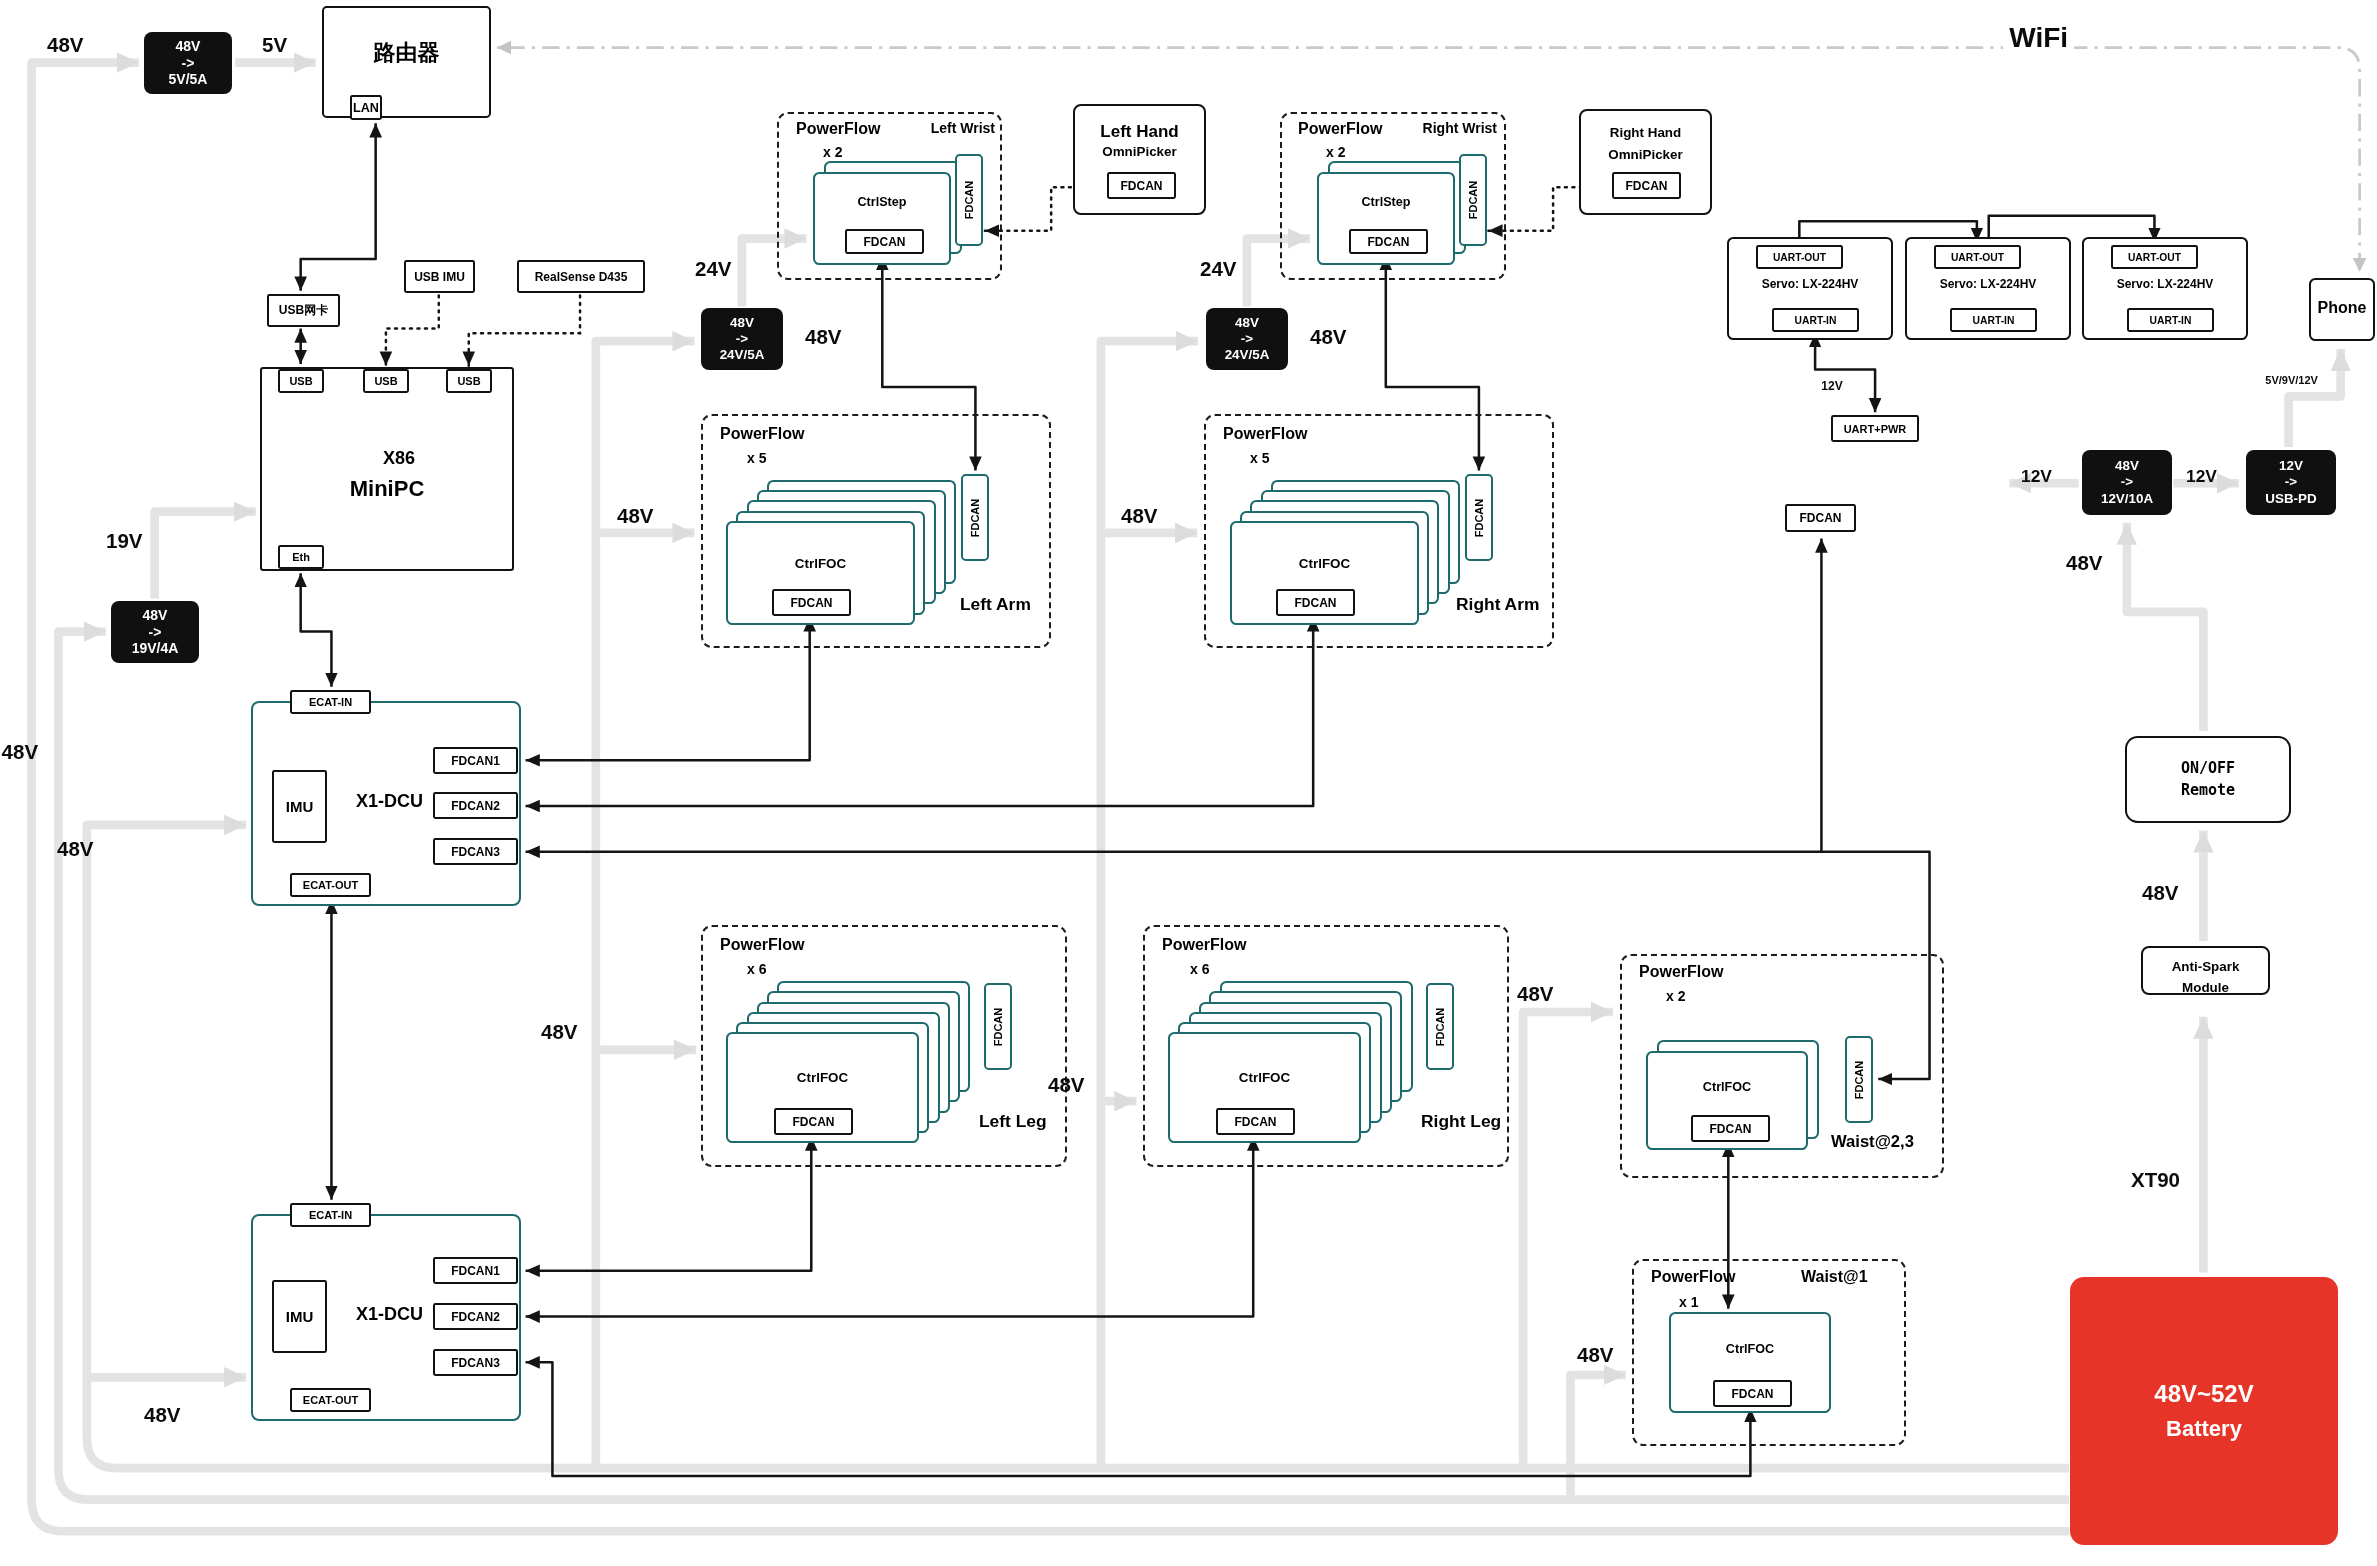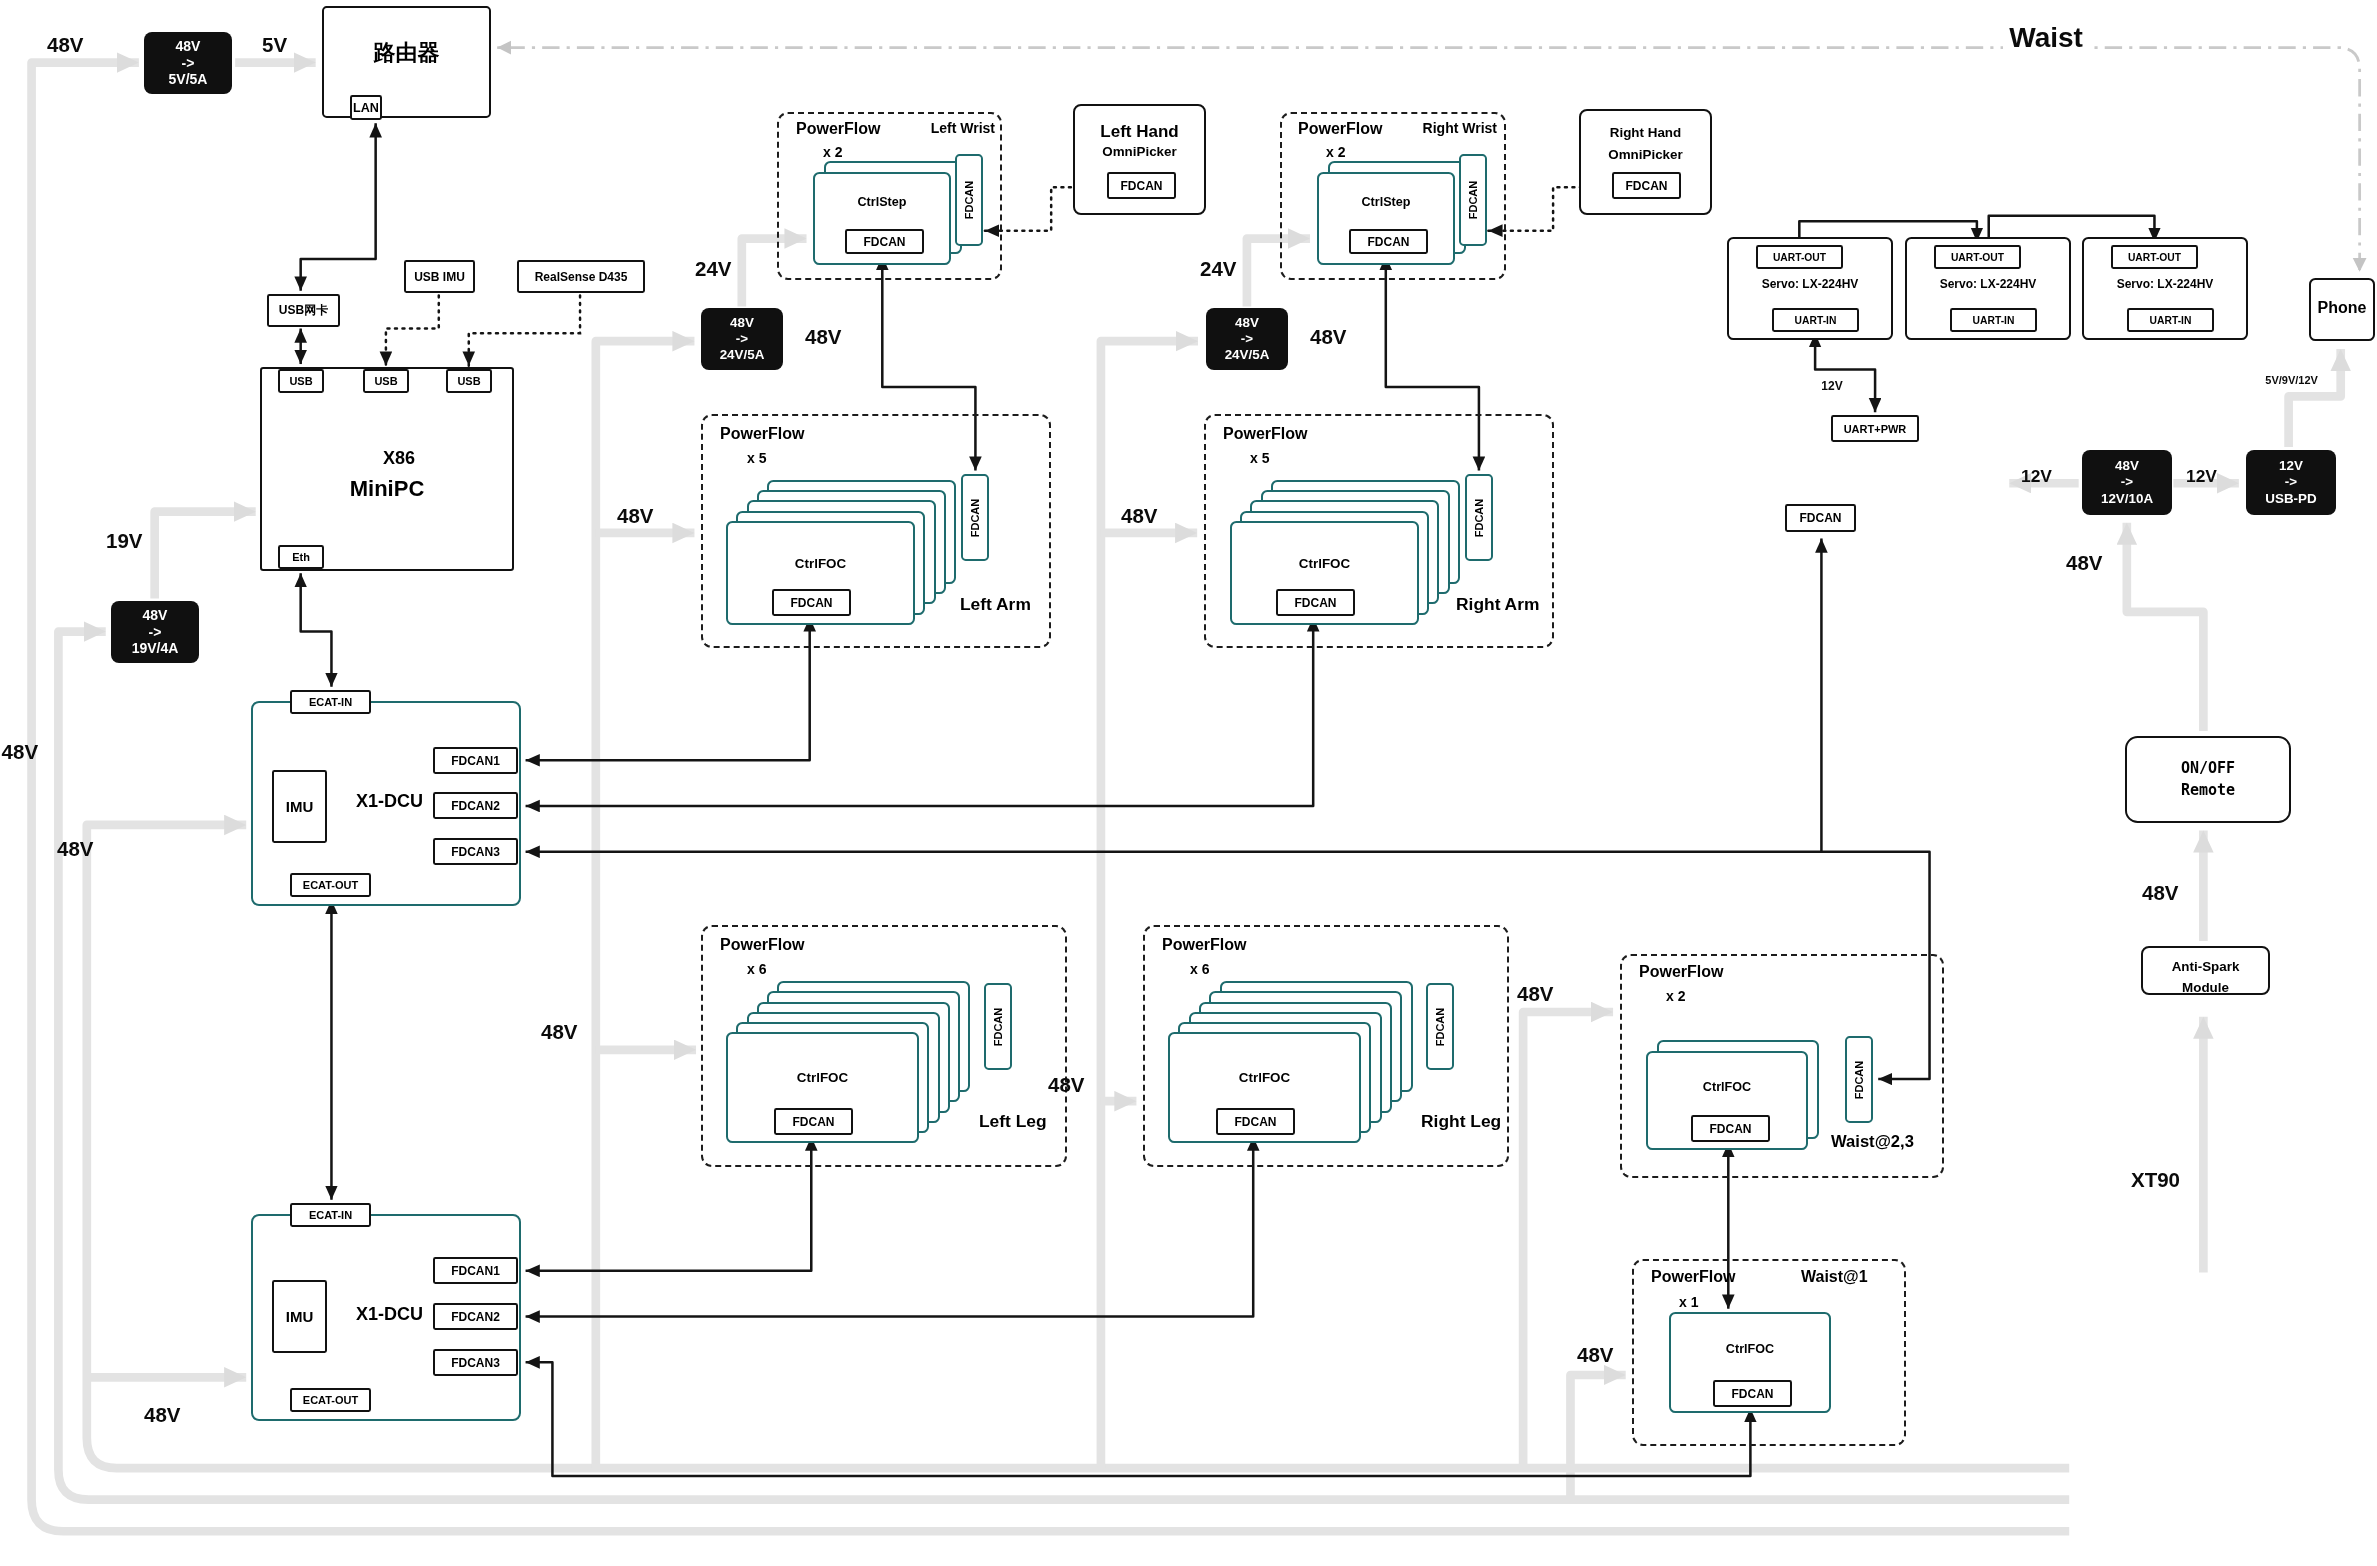--- a/index.html
+++ b/index.html
@@ -98,21 +98,21 @@
 <div class="kv" style="left:144px;top:32px;width:88px;height:62px;">
   <span>48V</span>
   <span>-&gt;</span>
   <span>5V/5A</span>
 </div>
 <div class="lbl" style="left:262px;top:33px;">5V</div>
 <div class="solidbox" style="left:322px;top:6.3px;width:169px;height:112px;">
   <div class="ctr" style="top:30px;font-size:22px;">路由器</div>
 </div>
 <div class="sub" style="left:350px;top:95px;width:32px;height:25px;">LAN</div>
-<div class="lbl whitebg" style="left:2003px;top:22px;font-size:28px;">Waist</div>
+<div class="lbl whitebg" style="left:2003px;top:22px;font-size:28px;">WiFi</div>
 
 <div class="sub" style="left:267px;top:294px;width:73px;height:33px;font-size:12px;">USB网卡</div>
 <div class="sub" style="left:404px;top:260px;width:71px;height:33px;font-size:12px;">USB IMU</div>
 <div class="sub" style="left:517px;top:260px;width:128px;height:33px;font-size:12px;">RealSense D435</div>
 
 <div class="solidbox" style="left:260px;top:367px;width:254px;height:204px;border-radius:3.2px;">
   <div class="ctr" style="top:79px;font-size:18px;padding-left:24px;">X86</div>
   <div class="ctr" style="top:107px;font-size:22px;">MiniPC</div>
 </div>
 <div class="sub" style="left:278px;top:369px;width:46px;height:24px;font-size:11px;">USB</div>
@@ -343,15 +343,19 @@
 <div class="solidbox" style="left:2125px;top:736px;width:166px;height:87px;border-radius:12.6px;">
   <div class="ctr mono" style="top:20.5px;font-size:15px;">ON/OFF</div>
   <div class="ctr mono" style="top:43px;font-size:15px;">Remote</div>
 </div>
 <div class="lbl" style="left:2142px;top:881px;">48V</div>
 <div class="solidbox" style="left:2141px;top:946px;width:129px;height:49px;border-radius:8px;">
   <div class="ctr" style="top:11px;font-size:13.4px;">Anti-Spark</div>
   <div class="ctr" style="top:32px;font-size:13.4px;">Module</div>
 </div>
 <div class="lbl" style="left:2131px;top:1168px;">XT90</div>
+<div style="position:absolute;left:2070px;top:1277px;width:268px;height:268px;background:#e63428;border-radius:14px;z-index:3;display:flex;flex-direction:column;align-items:center;justify-content:center;color:#fff;font-weight:700;">
+  <div style="font-size:24px;">48V~52V</div>
+  <div style="font-size:22px;margin-top:8px;">Battery</div>
+</div>
 
 </div>
 
 
 </body></html>

